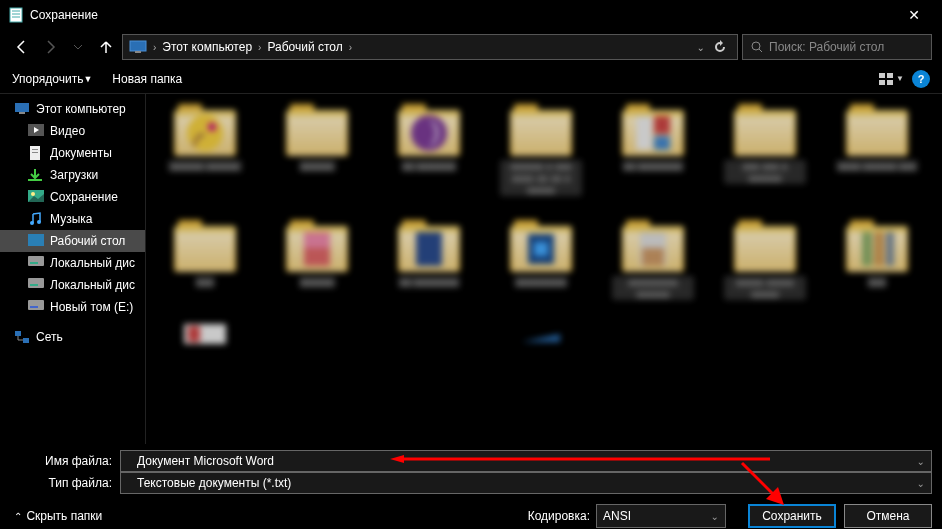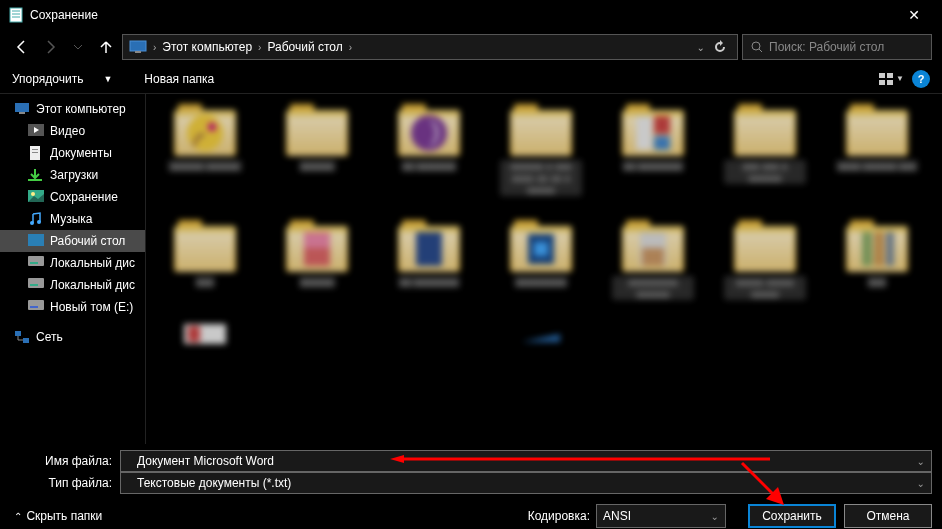--- a/index.html
+++ b/index.html
@@ -15,22 +15,22 @@
 .nav-btn.disabled { color: #444; }
 .breadcrumb { flex: 1; height: 26px; border: 1px solid #555; background: #191919; display: flex; align-items: center; padding: 0 6px; gap: 2px; }
 .breadcrumb .pc-icon { width: 18px; height: 14px; }
 .bc-sep { color: #aaa; padding: 0 4px; font-size: 10px; }
 .bc-item { color: #fff; cursor: pointer; }
 .bc-tail { display: flex; align-items: center; margin-left: auto; gap: 8px; padding-right: 4px; }
 .searchbox { width: 190px; height: 26px; border: 1px solid #555; background: #191919; display: flex; align-items: center; padding: 0 8px; color: #888; }
 .searchbox .mag { margin-right: 6px; }
 
 .toolbar { height: 30px; display: flex; align-items: center; padding: 0 12px; border-bottom: 1px solid #222; background: #000; }
-.toolbar .organize { display: flex; align-items: center; gap: 20px; cursor: pointer; }
-.toolbar .newfolder { margin-left: 32px; cursor: pointer; }
+.toolbar .organize { display: flex; align-items: center; gap: 0; cursor: pointer; }
+.toolbar .newfolder { margin-left: 20px; cursor: pointer; }
 .toolbar .spacer { flex: 1; }
 .toolbar .view-btn { width: 26px; height: 22px; display: flex; align-items: center; justify-content: center; cursor: pointer; color: #ccc; margin-left: 2px; }
 .toolbar .help { width: 18px; height: 18px; border-radius: 50%; background: #0a84d6; color: #fff; display: flex; align-items: center; justify-content: center; font-size: 11px; font-weight: bold; margin-left: 8px; cursor: pointer; }
 
 .body { display: flex; height: 350px; background: #000; }
 .sidebar { width: 146px; border-right: 1px solid #222; overflow: hidden; padding-top: 4px; }
 .side-item { height: 22px; display: flex; align-items: center; padding-left: 14px; gap: 6px; cursor: pointer; white-space: nowrap; }
 .side-item.indent { padding-left: 28px; }
 .side-item.selected { background: #4a4a4a; }
 .side-icon { width: 16px; height: 14px; flex-shrink: 0; }

